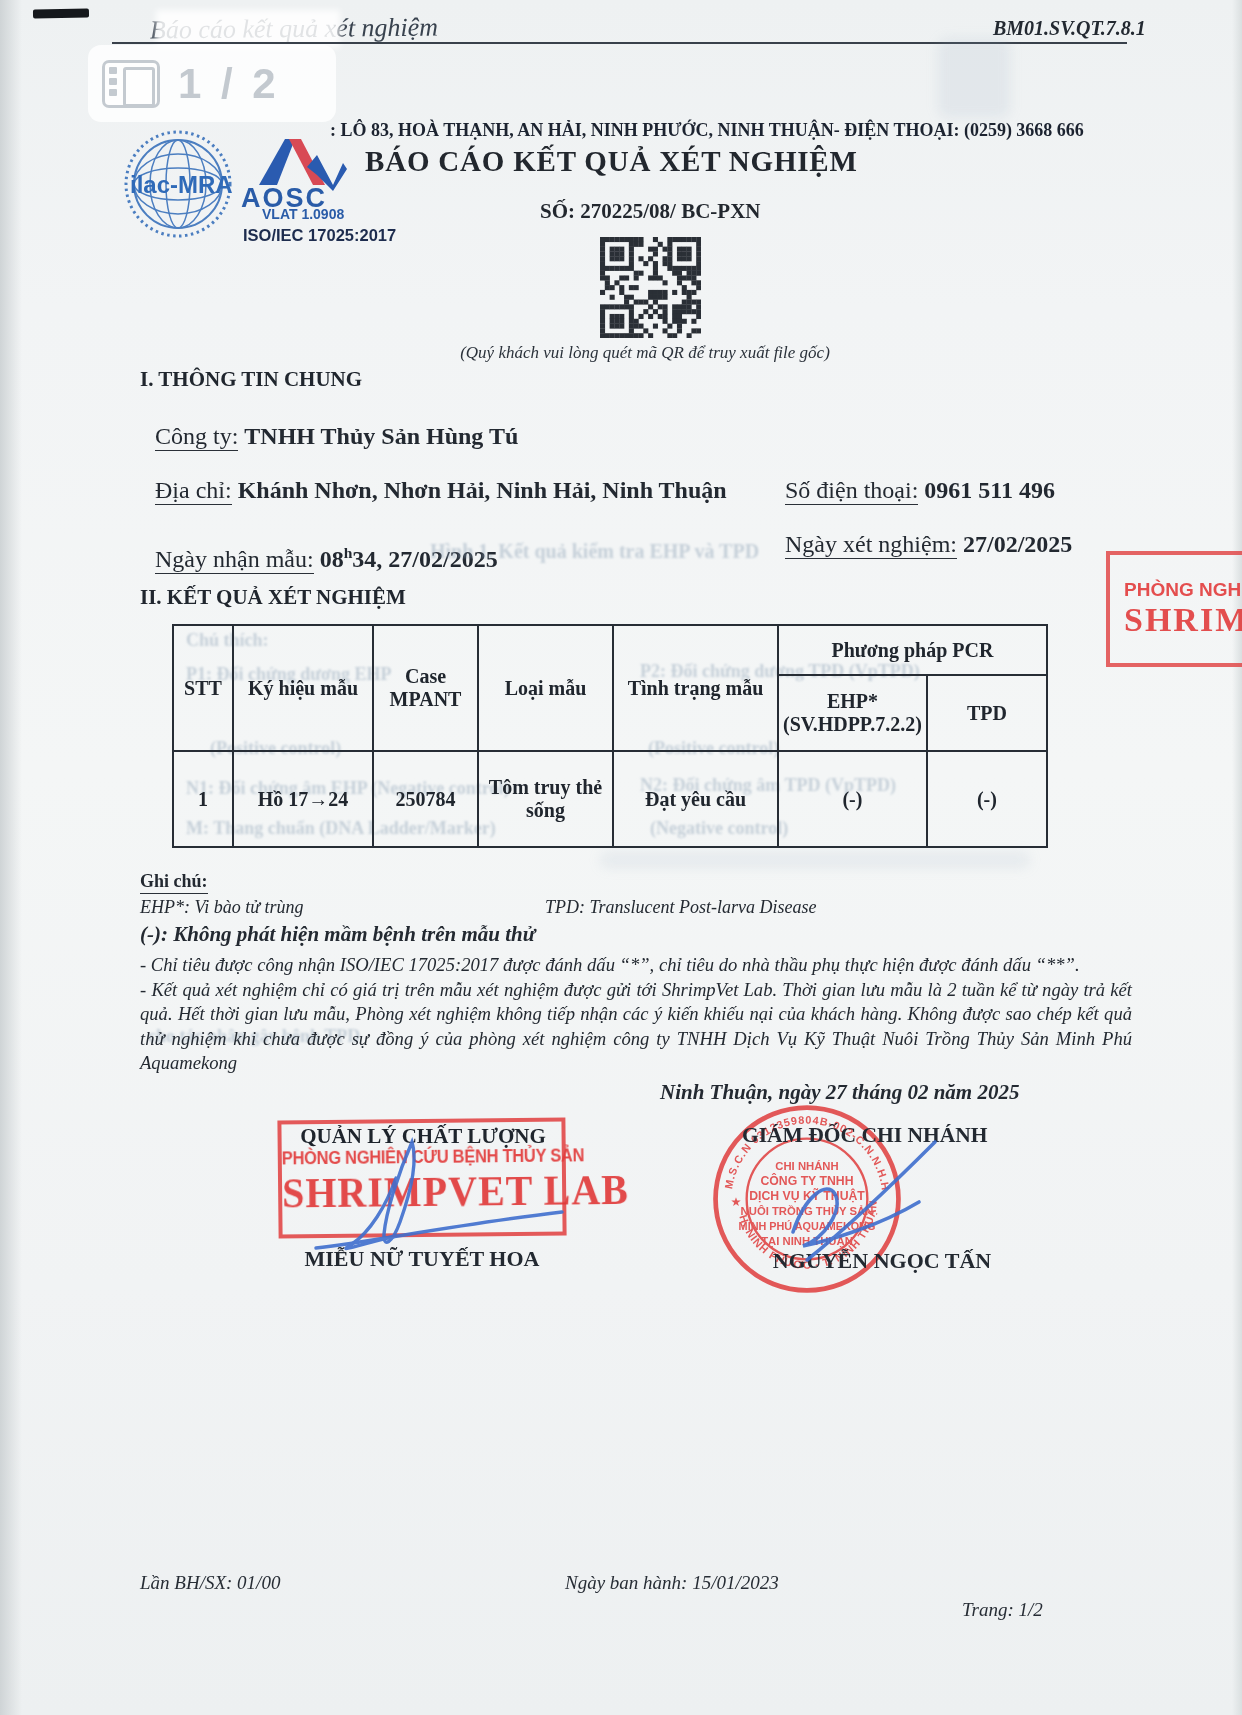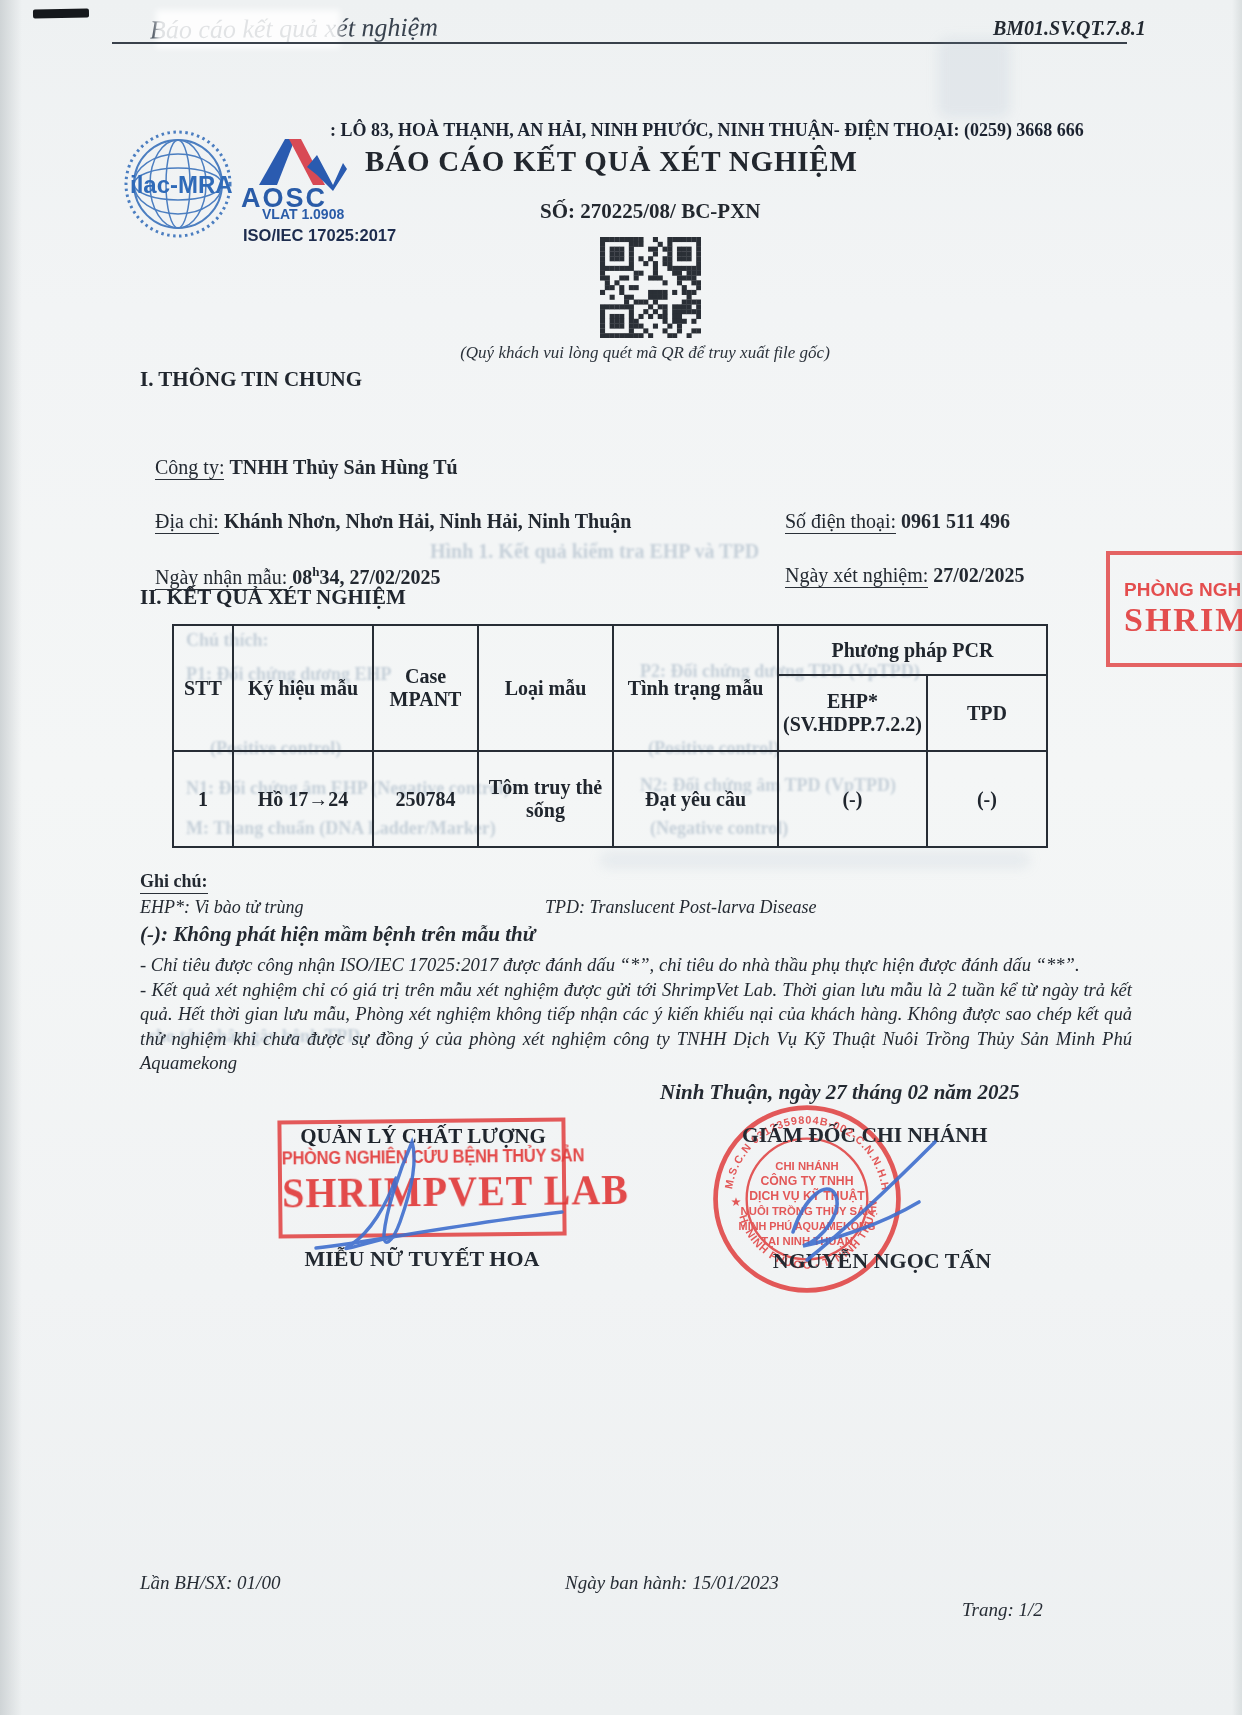--- a/index.html
+++ b/index.html
@@ -25,21 +25,21 @@
   .pi-label{font-family:"Liberation Sans",sans-serif;font-size:42px;font-weight:600;color:#c3c9cf;letter-spacing:4px;}
   .org1{left:368px;top:52px;font-size:21.5px;font-weight:bold;color:#1c2330;letter-spacing:.2px;}
   .org2{left:318px;top:86px;font-size:21.5px;font-weight:bold;color:#1c2330;letter-spacing:.2px;}
   .org3{left:330px;top:120px;font-size:18px;font-weight:bold;color:#1c2330;}
   .title{left:365px;top:145px;font-size:29px;font-weight:bold;letter-spacing:.8px;color:#22272e;}
   .report-no{left:540px;top:199px;font-size:21px;font-weight:bold;color:#22272e;}
   .qr{left:600px;top:237px;width:101px;height:101px;}
   .qr-caption{left:300px;top:343px;width:690px;text-align:center;font-size:17px;font-style:italic;color:#2b323b;}
   .h1{font-size:21px;font-weight:bold;color:#20262e;}
   .sec1{left:140px;top:367px;}
-  .row-line{font-size:20px;margin-top:33px;}
+  .row-line{font-size:24px;}
   .val{font-weight:bold;}
   .ghi{left:140px;top:871px;font-size:18px;font-weight:bold;border-bottom:1.6px solid #2a3038;padding-bottom:1px;}
   .note-sm{font-size:18px;font-style:italic;}
   .note-neg{left:140px;top:922px;font-size:21px;font-weight:bold;font-style:italic;}
   .para{left:140px;top:953px;width:992px;font-size:18.6px;font-style:italic;line-height:24.5px;text-align:justify;}
   table.res{position:absolute;left:172px;top:624px;border-collapse:collapse;table-layout:fixed;}
   table.res th,table.res td{border:2px solid #272d35;font-size:20px;text-align:center;vertical-align:middle;
        font-family:"Liberation Serif",serif;color:#20262e;padding:2px 4px;}
   table.res th{font-weight:bold;}
   table.res .datarow td{height:90px;font-weight:600;}
@@ -71,20 +71,31 @@
 
   <div class="abs scan-edge-l"></div>
   <div class="abs scan-edge-r"></div>
   <div class="abs scan-mark"></div>
 
   <div class="abs handwriting">Báo cáo kết quả xét nghiệm</div>
   <div class="abs white-smudge"></div>
   <div class="abs form-code">BM01.SV.QT.7.8.1</div>
   <div class="abs rule"></div>
 
+  <div class="abs pill">
+    <span class="pi-icon">
+      <span class="pi-strip">
+          <i></i>
+          <i></i>
+          <i></i>
+        </span>
+      <span class="pi-page"></span>
+    </span>
+    <span class="pi-label">1 / 2</span>
+  </div>
 
   <div class="abs org3 nw">: LÔ 83, HOÀ THẠNH, AN HẢI, NINH PHƯỚC, NINH THUẬN- ĐIỆN THOẠI: (0259) 3668 666</div>
 
   <svg class="abs" style="left:122px;top:128px;" width="112" height="112" viewBox="0 0 112 112">
     <g stroke="#2f6ab8" fill="none" opacity=".85">
       <circle cx="56" cy="56" r="44" stroke-width="2"></circle>
       <ellipse cx="56" cy="56" rx="44" ry="30" stroke-width="1.5"></ellipse>
       <ellipse cx="56" cy="56" rx="44" ry="16" stroke-width="1.5"></ellipse>
       <ellipse cx="56" cy="56" rx="28" ry="44" stroke-width="1.5"></ellipse>
       <ellipse cx="56" cy="56" rx="12" ry="44" stroke-width="1.5"></ellipse>
@@ -339,21 +350,21 @@
     <span class="val">TNHH Thủy Sản Hùng Tú</span>
   </div>
   <div class="abs row-line nw" style="left:155px;top:477px;">
     <span class="lbl">Địa chỉ:</span>
     <span class="val">Khánh Nhơn, Nhơn Hải, Ninh Hải, Ninh Thuận</span>
   </div>
   <div class="abs row-line nw" style="left:785px;top:477px;">
     <span class="lbl">Số điện thoại:</span>
     <span class="val">0961 511 496</span>
   </div>
-  <div class="abs row-line nw" style="left:155px;top:531px;">
+  <div class="abs row-line nw" style="left:155px;top:544px;">
     <span class="lbl">Ngày nhận mẫu:</span>
     <span class="val"><span>08</span><sup>h</sup><span>34, 27/02/2025</span></span>
   </div>
   <div class="abs row-line nw" style="left:785px;top:531px;">
     <span class="lbl">Ngày xét nghiệm:</span>
     <span class="val">27/02/2025</span>
   </div>
 
   <div class="abs h1" style="left:140px;top:585px;">II. KẾT QUẢ XÉT NGHIỆM</div>
 

